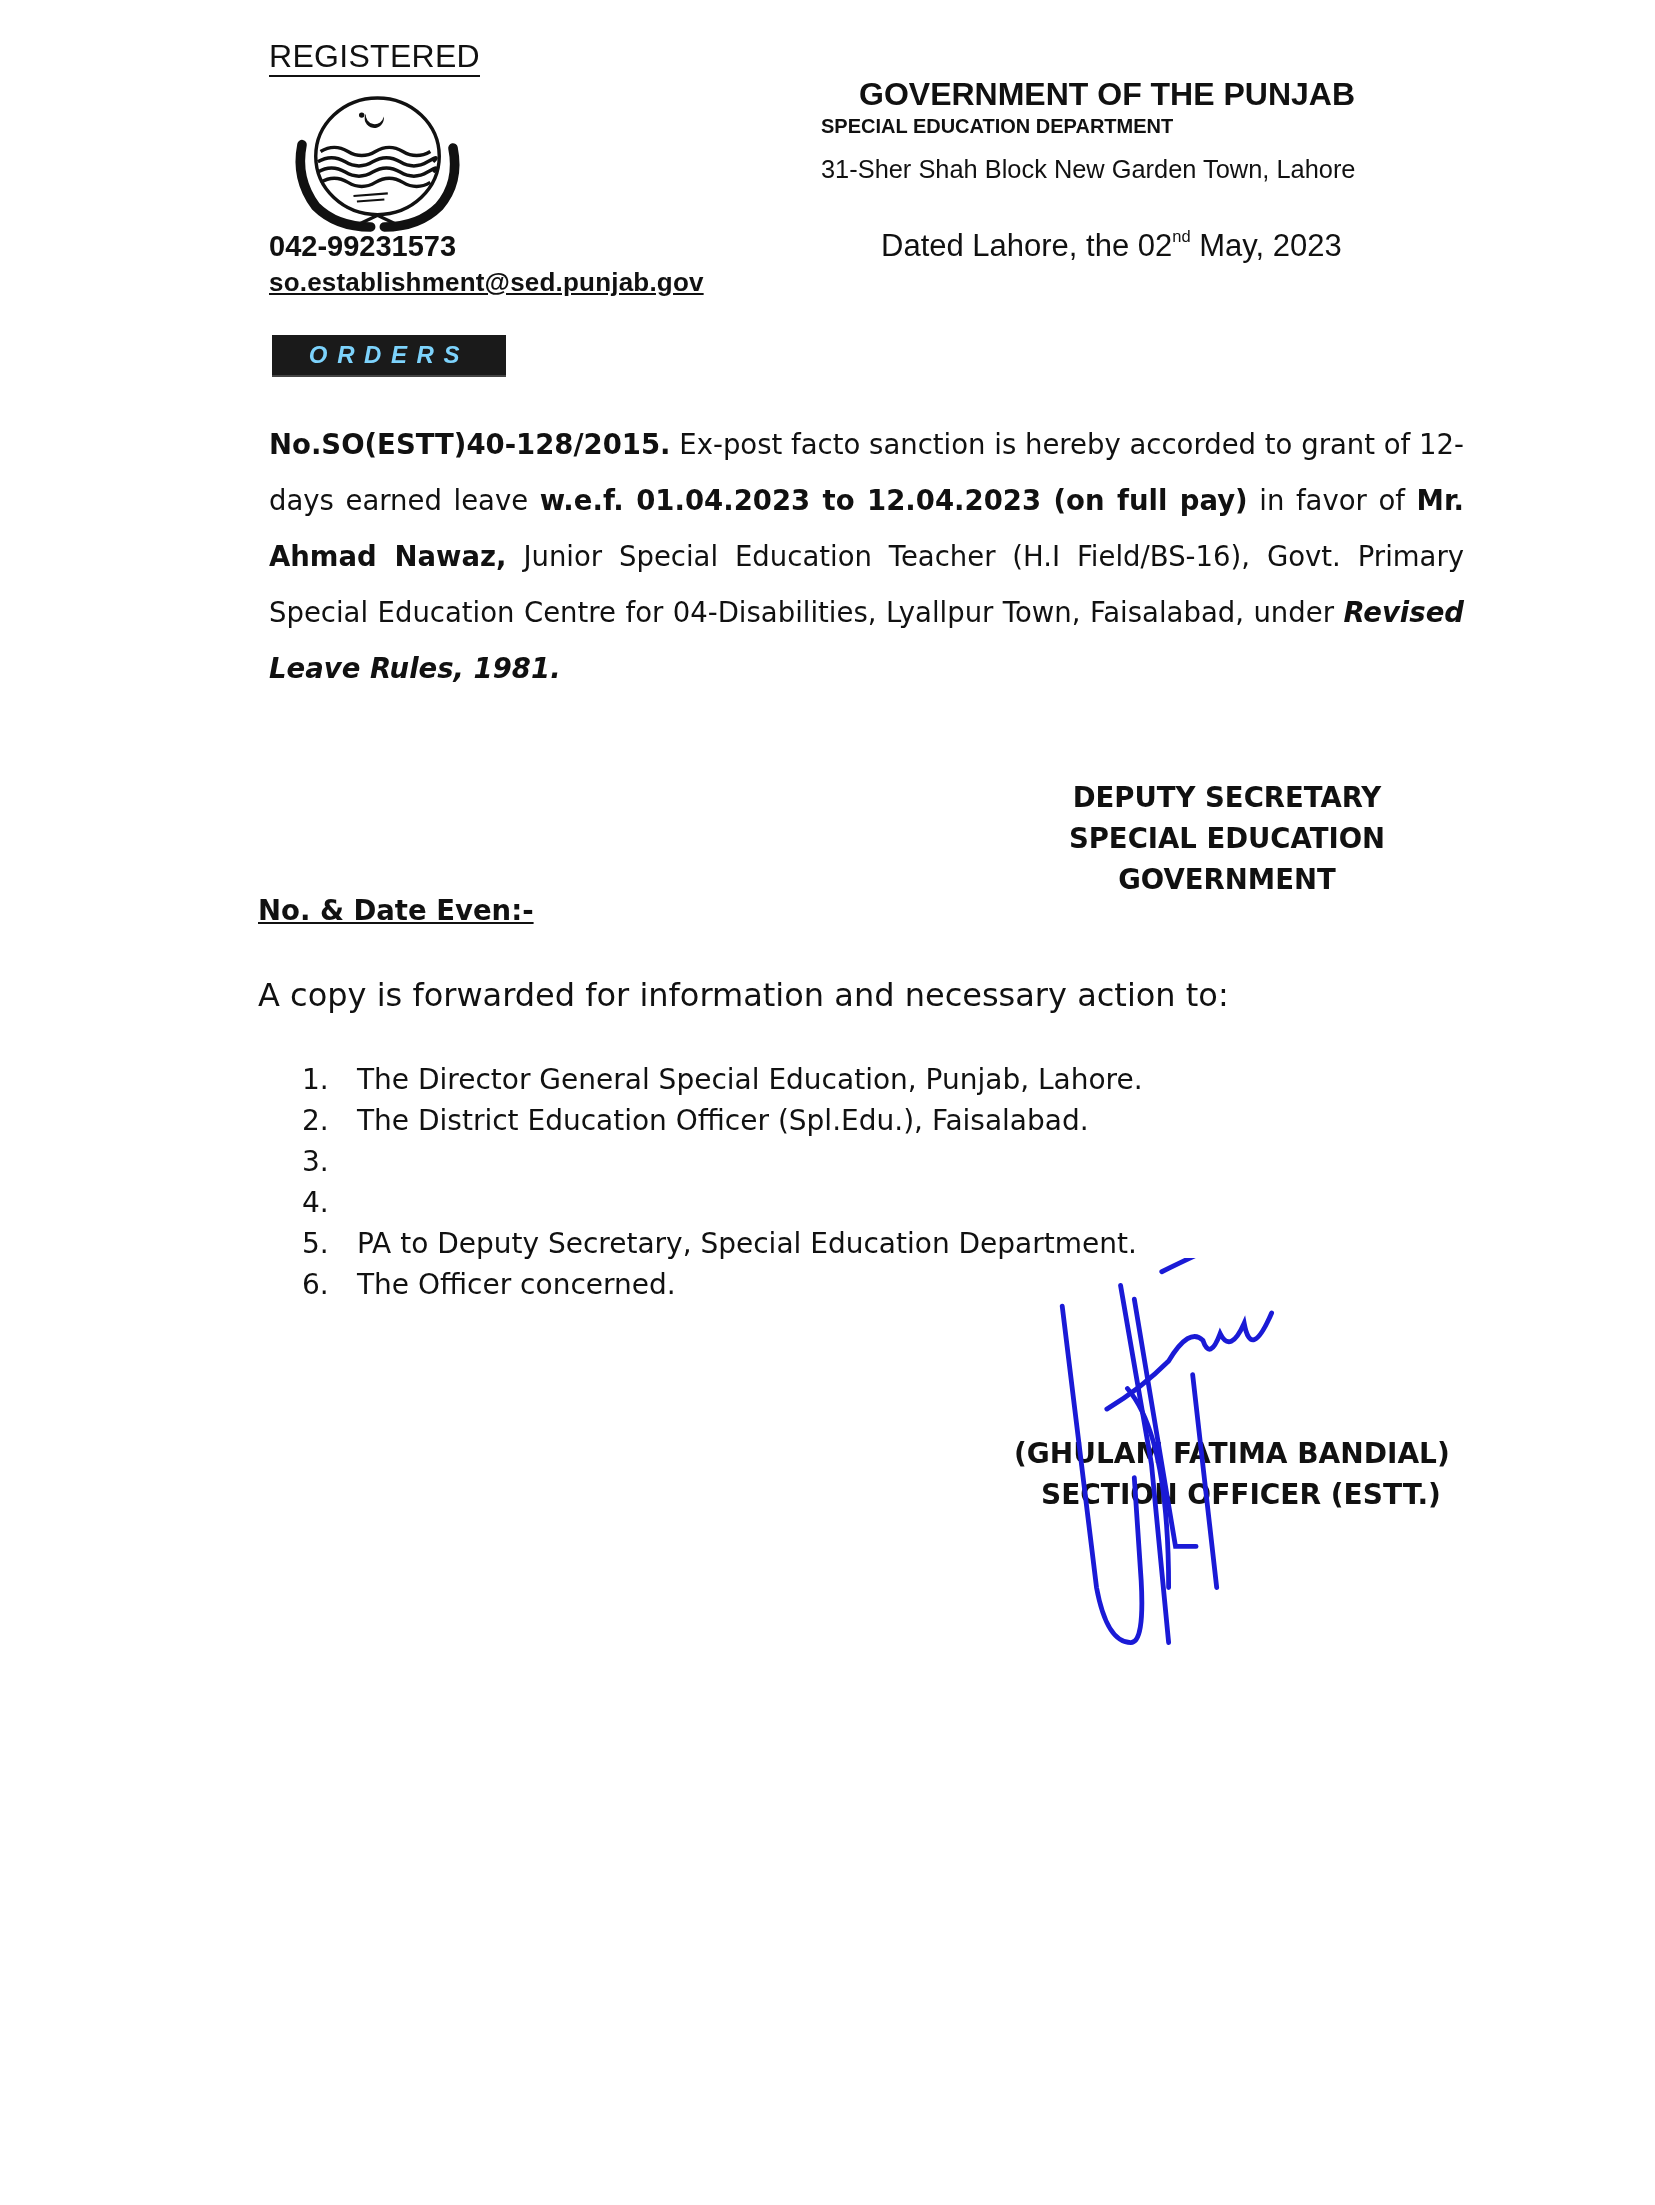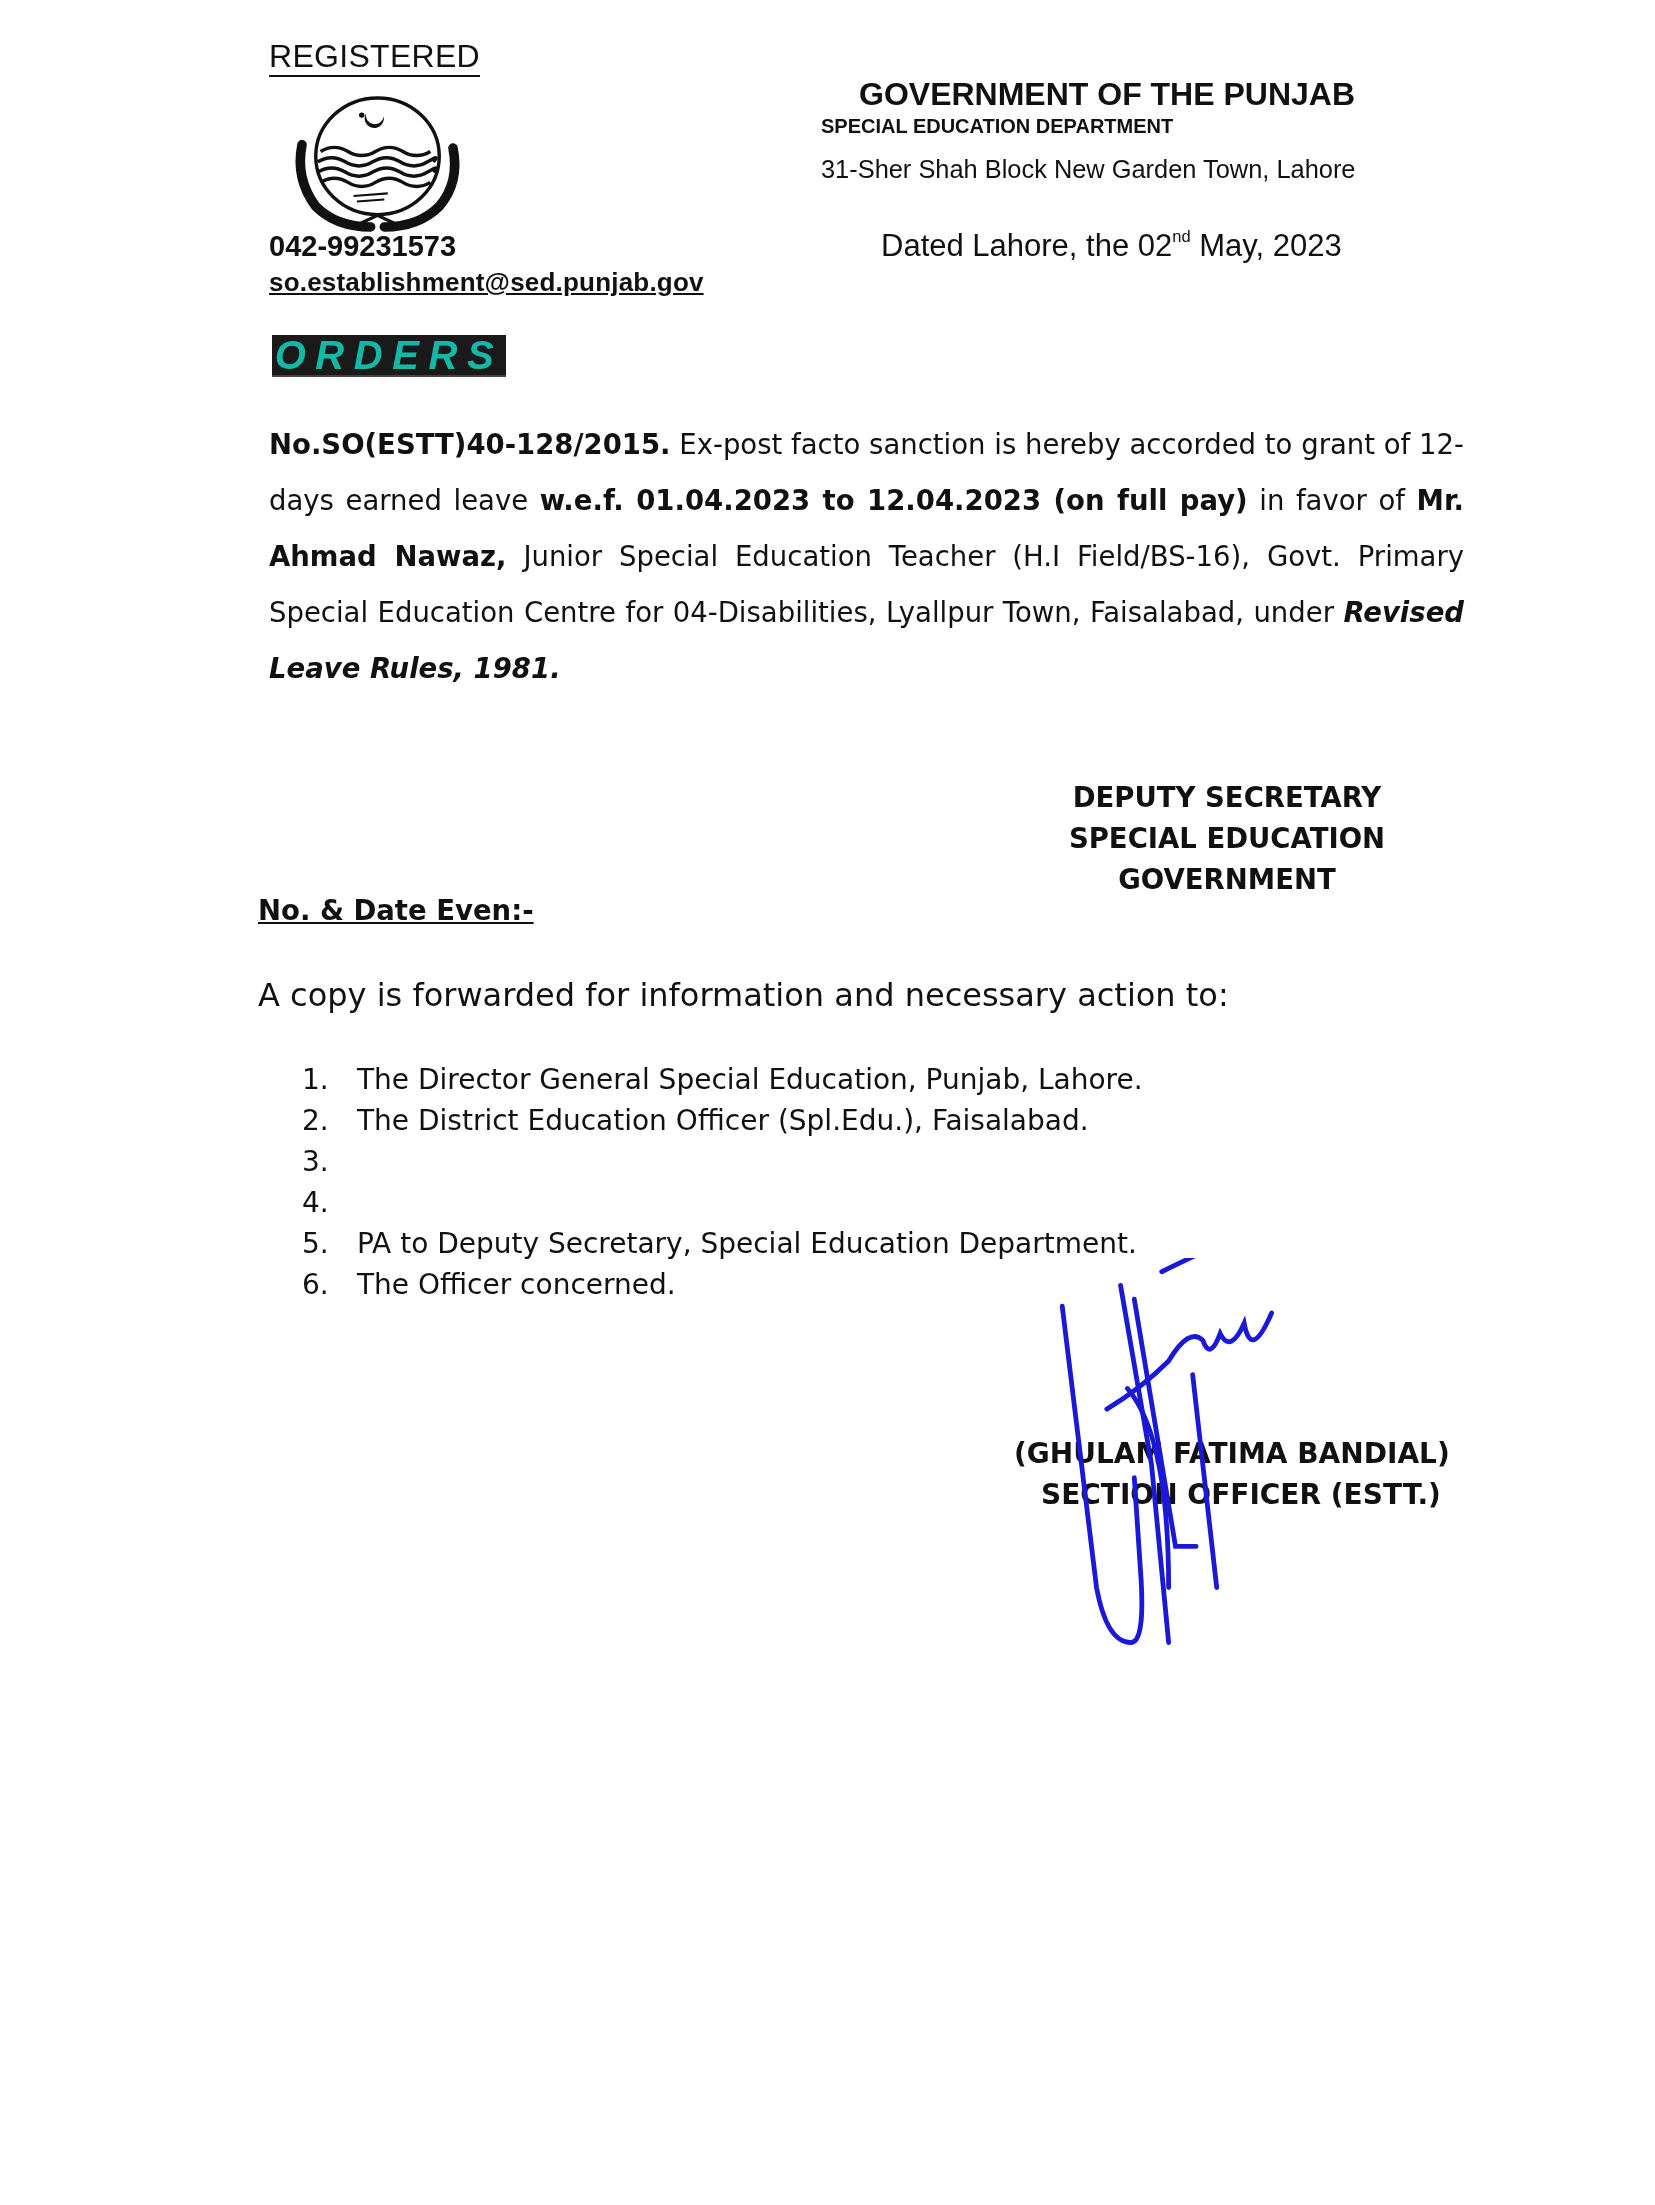--- a/index.html
+++ b/index.html
@@ -12,21 +12,21 @@
   #emblem { left: 278px; top: 93px; width: 199px; height: 141px; }
   #phone { left: 269px; top: 230px; font-size: 29px; font-weight: bold; }
   #email { left: 269px; top: 267px; font-size: 26px; font-weight: bold; text-decoration: underline; letter-spacing: 0.2px; }
 
   #gov-title { left: 859px; top: 76px; font-size: 32px; font-weight: bold; }
   #dept-title { left: 821px; top: 115px; font-size: 20px; font-weight: bold; }
   #address { left: 821px; top: 155px; font-size: 25.4px; }
   #dated { left: 881px; top: 227px; font-size: 31px; }
   #dated sup { font-size: 16.5px; vertical-align: 13.7px; }
 
-  #orders-badge { left: 272px; top: 335px; width: 234px; height: 40px; background: #1a1a1a; color: #14b8a6; font-family: "Liberation Sans", sans-serif; font-size: 40px; font-weight: bold; font-style: italic; letter-spacing: 9.6px; display: flex; align-items: center; justify-content: center; border-bottom: 2.7px solid #444; }
+  #orders-badge { left: 272px; top: 335px; width: 234px; height: 40px; background: #1a1a1a; color: #7dd3fc; font-family: "Liberation Sans", sans-serif; font-size: 24px; font-weight: bold; font-style: italic; letter-spacing: 9.6px; display: flex; align-items: center; justify-content: center; border-bottom: 2.7px solid #444; }
 
   #body-para { left: 269px; top: 416px; width: 1195px; font-size: 27.5px; line-height: 56px; text-align: justify; }
   #body-para b, #body-para .b { font-weight: bold; }
   #body-para .bi { font-weight: bold; font-style: italic; }
 
   #dep-sec { left: 1062px; top: 777px; width: 330px; text-align: center; font-size: 27.5px; font-weight: bold; line-height: 41px; }
 
   #no-date { left: 258px; top: 894px; font-size: 27.5px; font-weight: bold; text-decoration: underline; }
   #copy-intro { left: 258px; top: 976px; font-size: 32px; }
 

